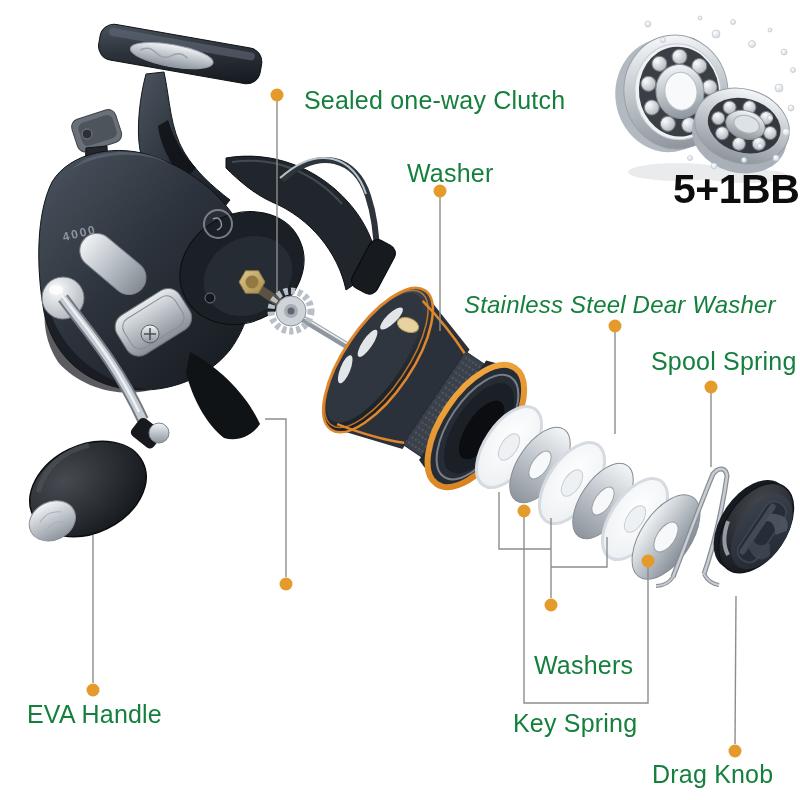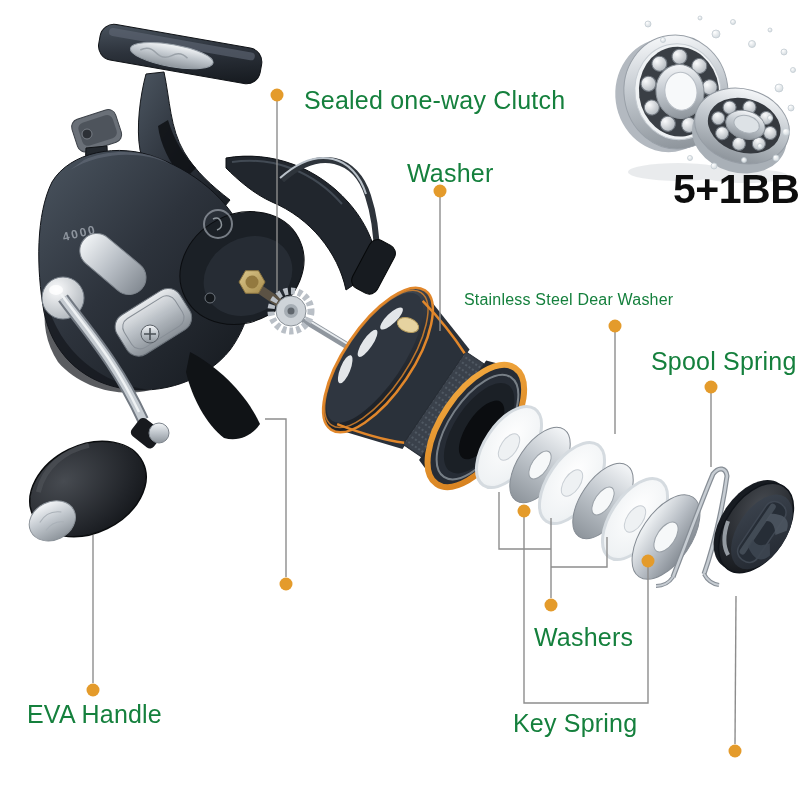--- a/index.html
+++ b/index.html
@@ -1,20 +1,20 @@
 <!DOCTYPE html>
 <html><head>
 <meta charset="utf-8">
 <style>
   html,body{margin:0;padding:0;background:#ffffff;}
   .stage{position:relative;width:800px;height:800px;background:#ffffff;overflow:hidden;
          font-family:"Liberation Sans",sans-serif;}
   .stage svg{position:absolute;left:0;top:0;}
   .callout-label{position:absolute;font-size:25px;color:#15803d;white-space:nowrap;letter-spacing:.2px;}
-  .label-sm{font-size:16px;}
+  .label-sm{font-size:24px;font-style:italic;}
   .bb-badge{position:absolute;left:633px;top:166px;font-size:41px;font-weight:bold;
             color:#0d0d0d;letter-spacing:-.5px;margin-left:40px;}
 </style>
 </head>
 <body>
 
 <div class="stage">
 
 <svg width="800" height="800" viewBox="0 0 800 800">
   <defs>
@@ -302,16 +302,17 @@
     <circle cx="648" cy="561" r="6.5"></circle>
     <circle cx="735" cy="751" r="6.5"></circle>
   </g>
 </svg>
 
   <div class="callout-label" style="left:304px;top:86px">Sealed one-way Clutch</div>
   <div class="callout-label" style="left:407px;top:159px">Washer</div>
   <div class="callout-label label-sm" style="left:464px;top:291px">Stainless Steel Dear Washer</div>
   <div class="callout-label" style="left:651px;top:347px">Spool Spring</div>
   <div class="callout-label" style="left:27px;top:700px">EVA Handle</div>
-  <div class="callout-label" style="left:534px;top:623px">Washers</div>
+  <div class="callout-label" style="left:534px;top:651px">Washers</div>
   <div class="callout-label" style="left:513px;top:709px">Key Spring</div>
+  <div class="callout-label" style="left:652px;top:760px">Drag Knob</div>
   <div class="bb-badge">5+1BB</div>
 </div>
 
 </body></html>

